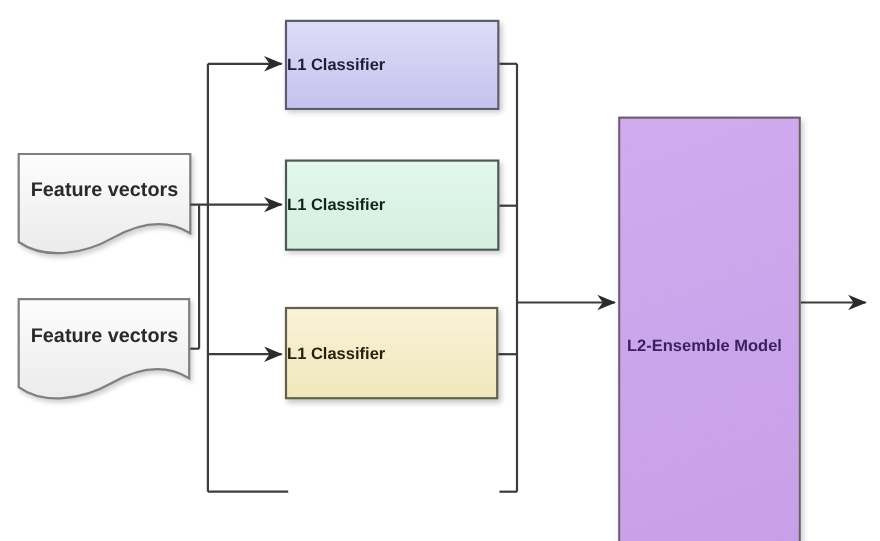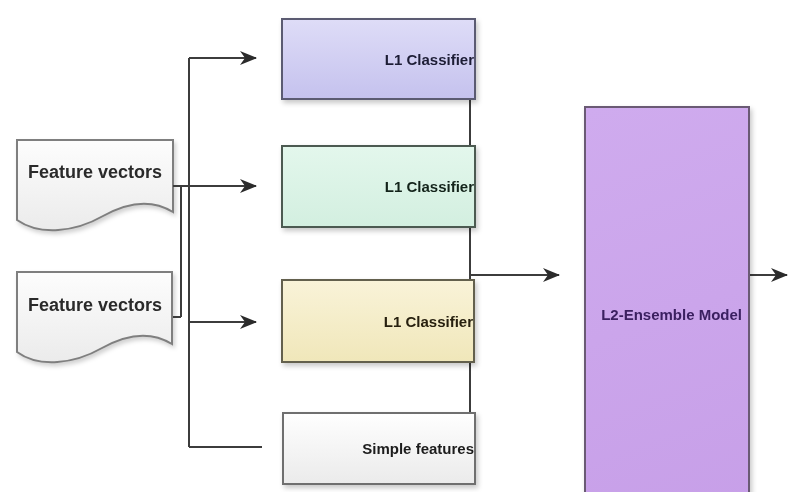--- a/index.html
+++ b/index.html
@@ -11,27 +11,26 @@
     font-family: "Liberation Sans", sans-serif;
     overflow: hidden;
   }
   svg.layer { position: absolute; left: 0; top: 0; width: 800px; height: 492px; }
 
   .node {
     position: absolute;
     box-sizing: border-box;
     display: flex;
     align-items: center;
-    justify-content: flex-end;
+    justify-content: flex-start;
     font-weight: bold;
     font-size: 15px;
     text-align: center;
     border: 2px solid #555;
     box-shadow: 2px 3px 5px rgba(0,0,0,0.22);
-    margin-left: 22px;
   }
   .node-l1-1 {
     left: 259px; top: 18px; width: 195px; height: 82px;
     background: linear-gradient(180deg, #dedcf7 0%, #c5c2ee 100%);
     border-color: #5b5b72; color: #1d1d35;
   }
   .node-l1-2 {
     left: 259px; top: 145px; width: 195px; height: 83px;
     background: linear-gradient(180deg, #e3f7ec 0%, #d3efe0 100%);
     border-color: #4c5a51; color: #13231a;
@@ -106,20 +105,17 @@
 
   <div class="node node-l1-1">
     <span>L1 Classifier</span>
   </div>
   <div class="node node-l1-2">
     <span>L1 Classifier</span>
   </div>
   <div class="node node-l1-3">
     <span>L1 Classifier</span>
   </div>
-  <div class="node node-simple">
-    <span>Simple features</span>
-  </div>
   <div class="node node-l2">
     <span>L2-Ensemble Model</span>
   </div>
 
 </div>
 
 </body></html>

